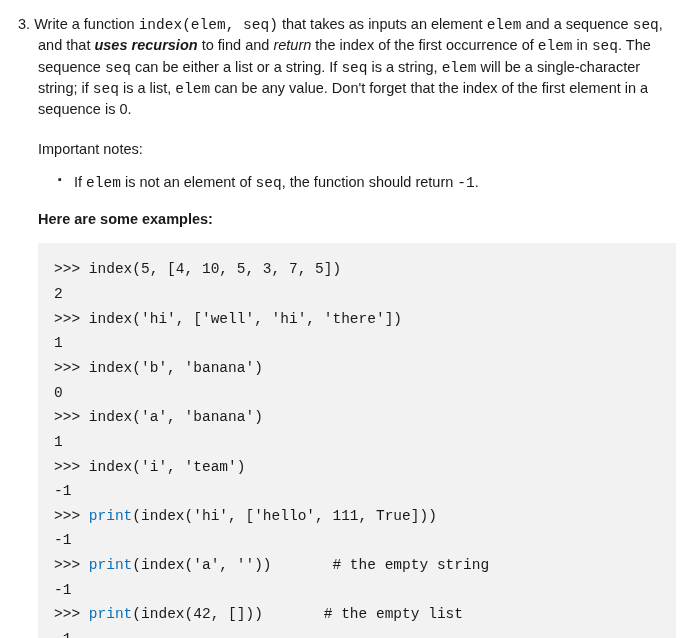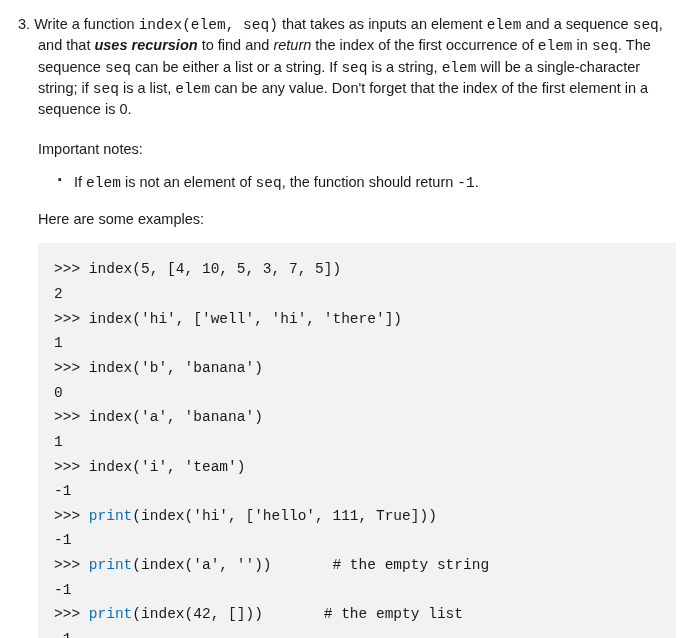--- a/index.html
+++ b/index.html
@@ -40,20 +40,21 @@
     }
     ul.notes li::before {
       content: "▪";
       position: absolute;
       left: 0;
       top: 0;
       font-size: 11px;
     }
     .examples-heading {
       margin: 16px 0 14px 20px;
+      font-weight: bold;
     }
     .code-block {
       background: #f2f2f2;
       font-family: "Courier New", Courier, monospace;
       font-size: 14.5px;
       padding: 14px 16px;
       margin-left: 20px;
       margin-right: 6px;
       line-height: 1.7;
       white-space: pre;

